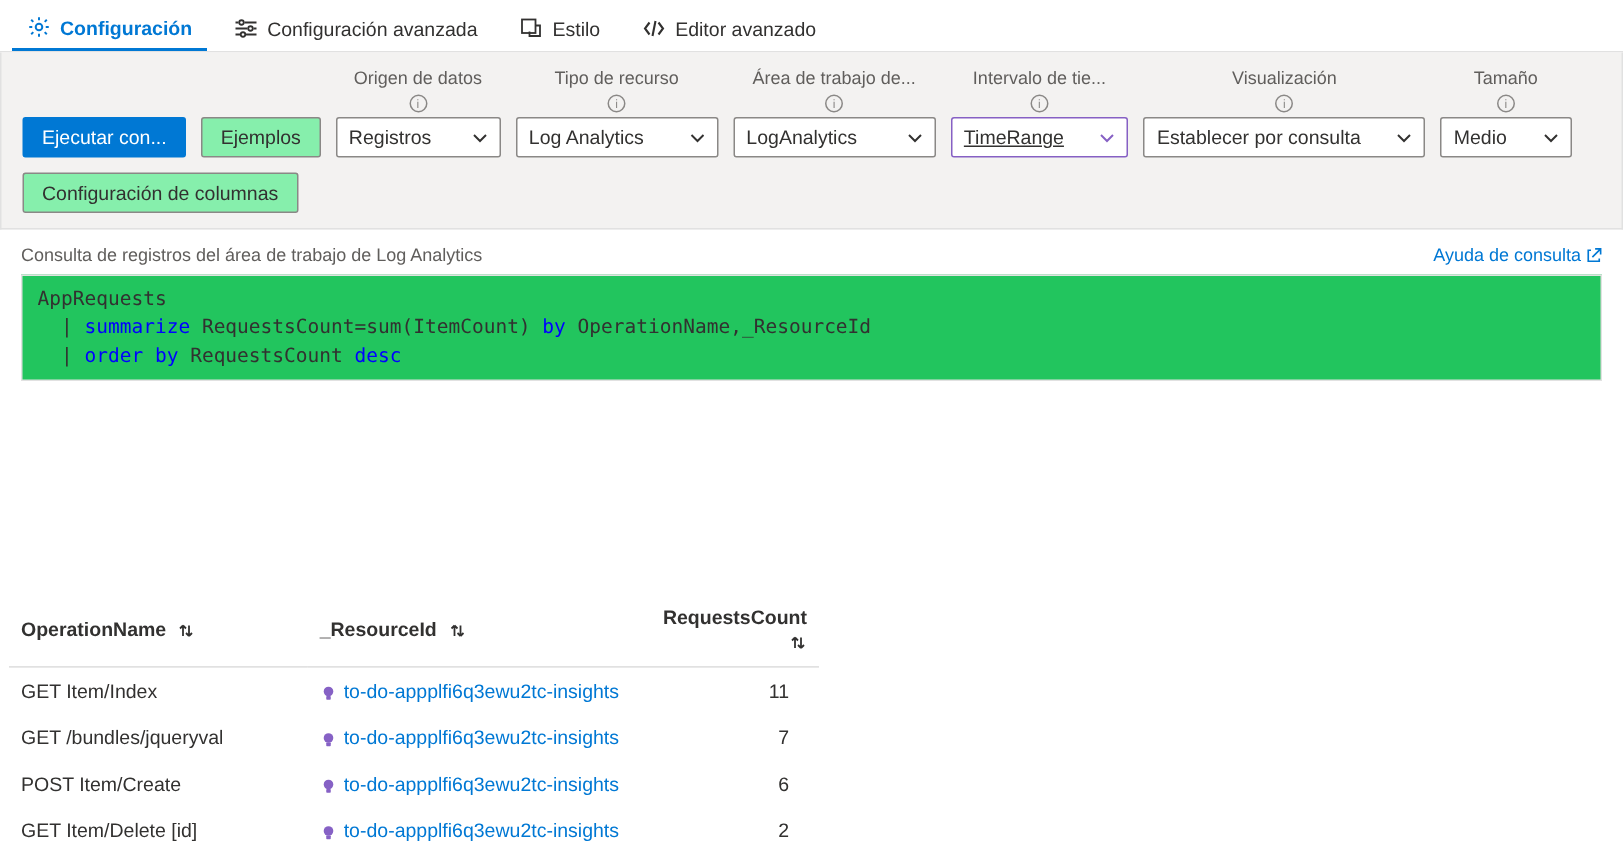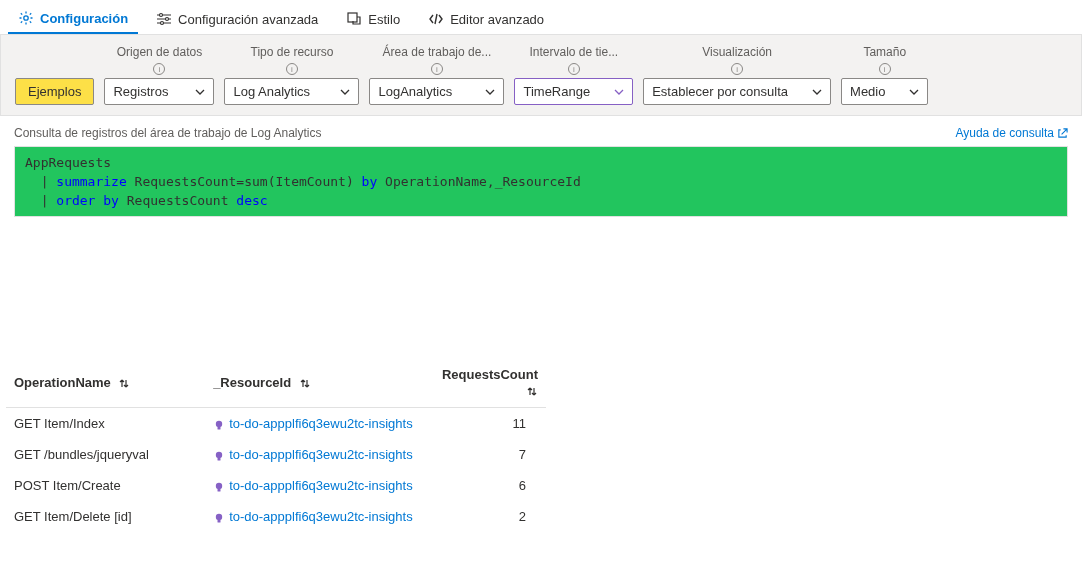--- a/index.html
+++ b/index.html
@@ -10,23 +10,23 @@
     .tab { display: flex; align-items: center; gap: 6px; padding: 6px 10px; cursor: pointer; color: #323130; font-size: 13px; }
     .tab.active { color: #0078d4; border-bottom: 2px solid #0078d4; font-weight: 600; }
     .tab-icon { display: inline-flex; width: 16px; height: 16px; }
     
     
     .toolbar { background: #f3f2f1; padding: 10px 14px; border: 1px solid #e1e1e1; border-top: none; display: flex; flex-wrap: wrap; gap: 10px 10px; align-items: flex-end; }
     .toolbar-group { display: flex; flex-direction: column; gap: 2px; }
     .toolbar-label { font-size: 12px; color: #605e5c; display: flex; align-items: center; gap: 4px; padding-bottom: 1px; flex-direction: column; }
     .info-icon { width: 12px; height: 12px; border: 1px solid #8a8886; border-radius: 50%; display: inline-flex; align-items: center; justify-content: center; font-size: 8px; color: #8a8886; }
     .btn-primary { background: #0078d4; color: #fff; border: 1px solid #0078d4; padding: 5px 12px; font-size: 13px; cursor: pointer; border-radius: 2px; max-width: 110px; overflow: hidden; white-space: nowrap; text-overflow: ellipsis; }
-    .btn-secondary { background: #fde047; color: #323130; border: 1px solid #8a8886; padding: 5px 12px; font-size: 13px; cursor: pointer; border-radius: 2px; }
+    .btn-secondary { background: #86efac; color: #323130; border: 1px solid #8a8886; padding: 5px 12px; font-size: 13px; cursor: pointer; border-radius: 2px; }
     .dropdown { background: #fff; border: 1px solid #8a8886; padding: 5px 8px; font-size: 13px; cursor: pointer; border-radius: 2px; display: flex; align-items: center; gap: 24px; justify-content: space-between; min-width: 100px; }
-    .dropdown.purple { border-color: #8660c4; }
+    .dropdown.purple { border-color: #8660c4; text-decoration: underline; }
     .chevron { width: 10px; height: 10px; }
     .col-config-row { width: 100%; }
     
     
     .subheader { display: flex; justify-content: space-between; align-items: flex-end; padding: 10px 14px 6px; font-size: 12px; color: #605e5c; }
     .help-link { color: #0078d4; text-decoration: none; display: flex; align-items: center; gap: 3px; }
     
     
     .query-box { margin: 0 14px; border: 1px solid #e1e1e1; background: #22c55e; }
     .query-line { font-family: Consolas, monospace; font-size: 13px; padding: 2px 10px; white-space: pre; }
@@ -89,20 +89,23 @@
       <svg viewBox="0 0 16 16" fill="none" stroke="#323130" stroke-width="1.4">
           <path d="M5 4L2 8l3 4M11 4l3 4-3 4M9 3l-2 10"></path>
         </svg>
     </span>
     <span>Editor avanzado</span>
   </div>
 </div>
 
 <div class="toolbar">
   <div class="toolbar-group">
+    <button class="btn-primary">Ejecutar con...</button>
+  </div>
+  <div class="toolbar-group">
     <button class="btn-secondary">Ejemplos</button>
   </div>
   <div class="toolbar-group">
     <div class="toolbar-label">
         <span>Origen de datos</span>
         <span class="info-icon">i</span>
       </div>
     <div class="dropdown" style="min-width:110px">
       <span>Registros</span>
       <svg class="chevron" viewBox="0 0 10 10" fill="none" stroke="#323130" stroke-width="1.3">
@@ -162,20 +165,23 @@
     <div class="toolbar-label">
         <span>Tamaño</span>
         <span class="info-icon">i</span>
       </div>
     <div class="dropdown" style="min-width:65px">
       <span>Medio</span>
       <svg class="chevron" viewBox="0 0 10 10" fill="none" stroke="#323130" stroke-width="1.3">
           <path d="M1 3l4 4 4-4"></path>
         </svg>
     </div>
+  </div>
+  <div class="col-config-row">
+    <button class="btn-secondary">Configuración de columnas</button>
   </div>
 </div>
 
 <div class="subheader">
   <span>Consulta de registros del área de trabajo de Log Analytics</span>
   <a href="#" class="help-link">
     <span>Ayuda de consulta</span>
     <svg width="11" height="11" viewBox="0 0 12 12" fill="none" stroke="#0078d4" stroke-width="1.2">
         <path d="M4 2H2v8h8V8M7 1h4v4M11 1L5 7"></path>
       </svg>

